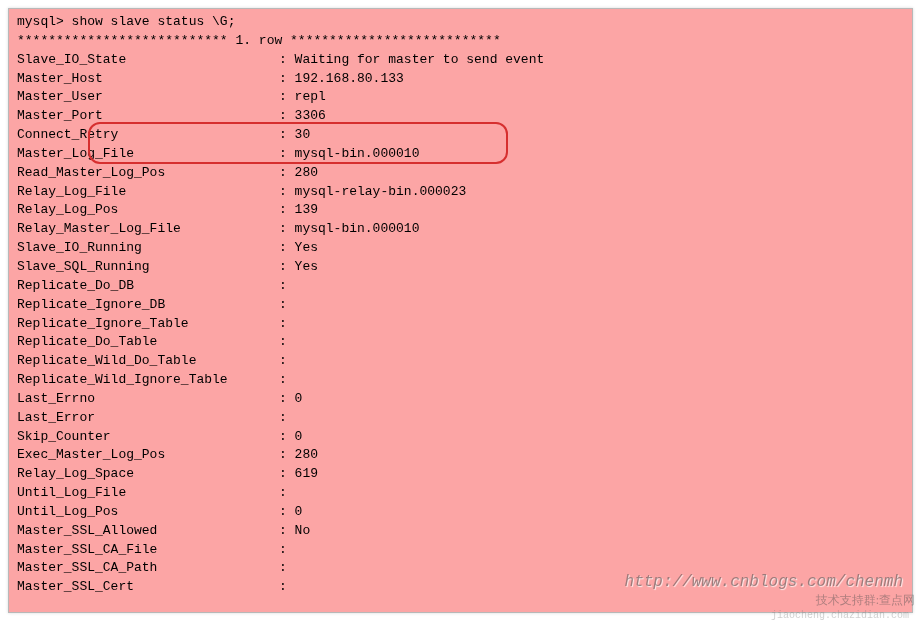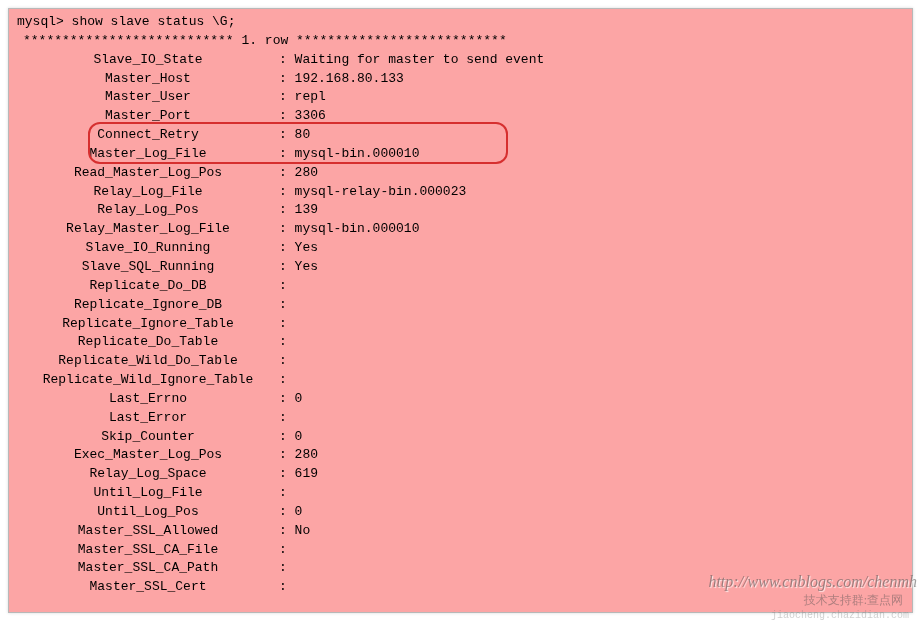--- a/index.html
+++ b/index.html
@@ -17,52 +17,52 @@
       font-family: "Courier New", Consolas, monospace;
       font-size: 13px;
       line-height: 1.45;
       color: #000000;
       padding: 4px 8px;
       height: 605px;
       box-shadow: 0 0 3px rgba(0,0,0,0.15);
       overflow: hidden;
     }
     .prompt-line { white-space: pre; }
-    .row-divider { white-space: pre; margin-left: 6px; }
+    .row-divider { white-space: pre; }
     .status-row {
       white-space: pre;
       display: block;
     }
-    .label { display: inline-block; width: 262px; text-align: center; }
+    .label { display: inline-block; width: 262px; text-align: left; }
     .val { display: inline; margin-top: 48px; }
     .colon { display: inline; }
     .highlight-box {
       position: absolute;
       border: 2px solid #d62f2f;
       border-radius: 12px;
       left: 88px;
       top: 122px;
       width: 420px;
       height: 42px;
       pointer-events: none;
     }
     .watermark {
       position: absolute;
-      right: 4px;
+      right: 18px;
       bottom: 30px;
       color: rgba(80,80,80,0.55);
-      font-family: Liberation Serif, serif;
+      font-family: Liberation Mono, monospace;
       font-size: 16px;
       font-style: italic;
       text-shadow: 1px 1px 1px rgba(255,255,255,0.8);
       pointer-events: none;
     }
     .watermark2 {
       position: absolute;
-      right: 18px;
+      right: 6px;
       bottom: 12px;
       color: rgba(80,80,80,0.45);
       font-family: Liberation Serif, serif;
       font-size: 12px;
       pointer-events: none;
       text-align: right;
     }
     .watermark3 {
       position: absolute;
       right: 12px;
@@ -77,21 +77,21 @@
 <body>
 
 <div class="terminal">
   <div class="prompt-line">mysql&gt; show slave status \G;</div>
   <div class="row-divider">*************************** 1. row ***************************</div>
   <div id="rows-container">
       <div class="status-row"><span class="label">Slave_IO_State</span><span class="colon">: </span><span class="val">Waiting for master to send event</span></div>
       <div class="status-row"><span class="label">Master_Host</span><span class="colon">: </span><span class="val">192.168.80.133</span></div>
       <div class="status-row"><span class="label">Master_User</span><span class="colon">: </span><span class="val">repl</span></div>
       <div class="status-row"><span class="label">Master_Port</span><span class="colon">: </span><span class="val">3306</span></div>
-      <div class="status-row"><span class="label">Connect_Retry</span><span class="colon">: </span><span class="val">80</span></div>
+      <div class="status-row"><span class="label">Connect_Retry</span><span class="colon">: </span><span class="val">30</span></div>
       <div class="status-row"><span class="label">Master_Log_File</span><span class="colon">: </span><span class="val">mysql-bin.000010</span></div>
       <div class="status-row"><span class="label">Read_Master_Log_Pos</span><span class="colon">: </span><span class="val">280</span></div>
       <div class="status-row"><span class="label">Relay_Log_File</span><span class="colon">: </span><span class="val">mysql-relay-bin.000023</span></div>
       <div class="status-row"><span class="label">Relay_Log_Pos</span><span class="colon">: </span><span class="val">139</span></div>
       <div class="status-row"><span class="label">Relay_Master_Log_File</span><span class="colon">: </span><span class="val">mysql-bin.000010</span></div>
       <div class="status-row"><span class="label">Slave_IO_Running</span><span class="colon">: </span><span class="val">Yes</span></div>
       <div class="status-row"><span class="label">Slave_SQL_Running</span><span class="colon">: </span><span class="val">Yes</span></div>
       <div class="status-row"><span class="label">Replicate_Do_DB</span><span class="colon">: </span><span class="val"></span></div>
       <div class="status-row"><span class="label">Replicate_Ignore_DB</span><span class="colon">: </span><span class="val"></span></div>
       <div class="status-row"><span class="label">Replicate_Ignore_Table</span><span class="colon">: </span><span class="val"></span></div>

